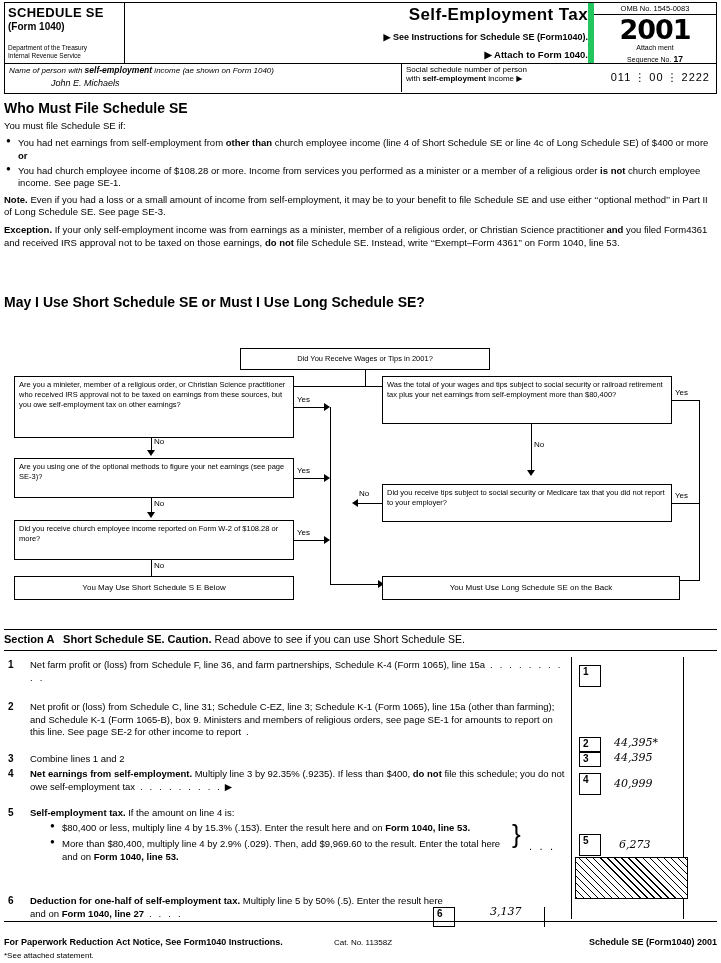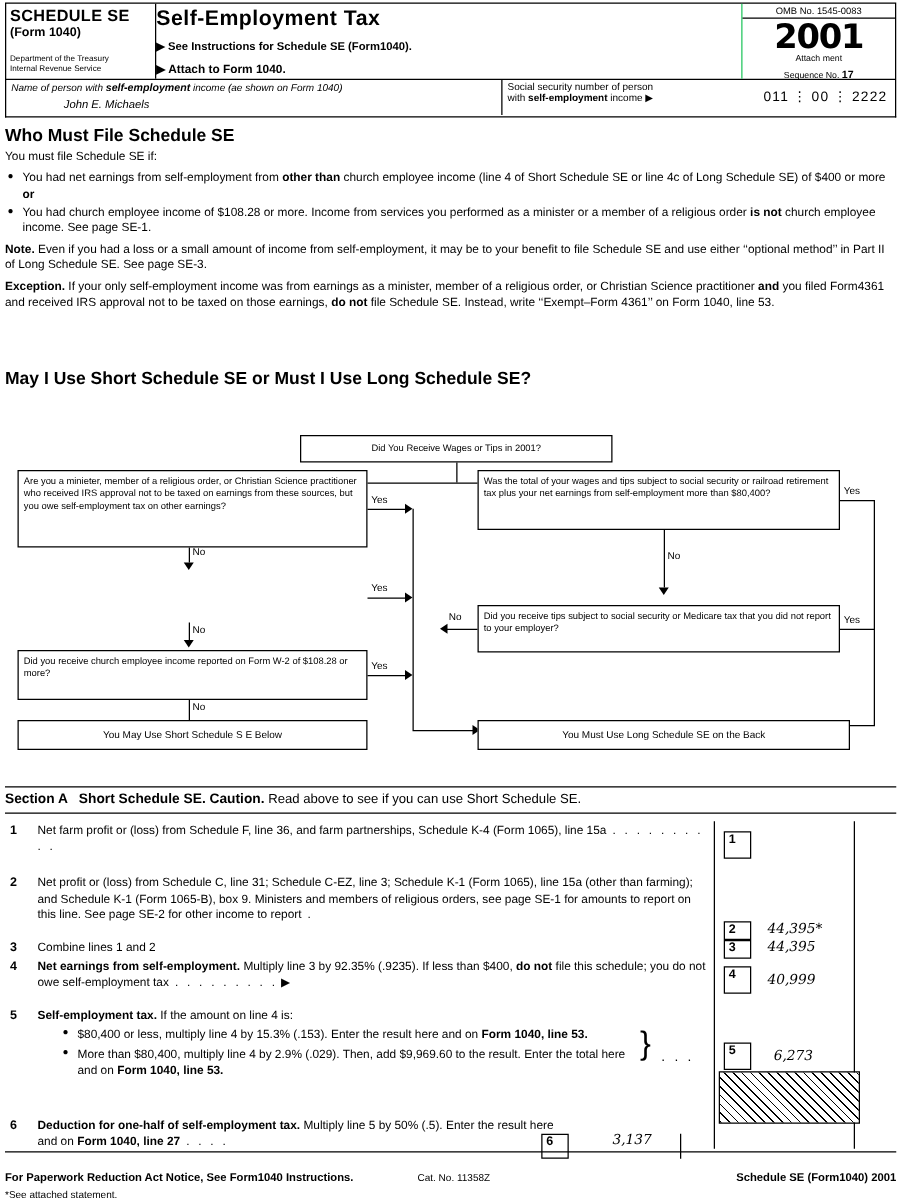--- a/index.html
+++ b/index.html
@@ -30,23 +30,23 @@
     position: absolute; left: 0; top: 0; width: 120px; height: 60px;
     border-right: 1px solid #000;
     box-sizing: border-box;
     padding: 2px 3px;
   }
   .sched-title { font-size: 13px; font-weight: bold; letter-spacing: .3px; }
   .sched-form { font-size: 10px; font-weight: bold; margin-top: 1px; }
   .dept { font-size: 6.5px; margin-top: 12px; line-height: 1.25; }
   .hdr-mid {
     position: absolute; left: 120px; top: 0; width: 469px; height: 60px;
-    border-right: 1px solid #22c55e;
-    box-sizing: border-box;
-    text-align: left;
+    border-right: 6px solid #22c55e;
+    box-sizing: border-box;
+    text-align: right;
   }
   .se-title { font-size: 17px; font-weight: bold; margin-top: 2px; letter-spacing: .4px; }
   .se-sub1 { font-size: 9px; font-weight: bold; margin-top: 7px; }
   .se-sub2 { font-size: 9.5px; font-weight: bold; margin-top: 7px; }
   .hdr-right {
     position: absolute; left: 589px; top: 0; width: 122px; height: 60px;
     box-sizing: border-box;
     text-align: center;
   }
   .omb { font-size: 7.5px; border-bottom: 1px solid #000; padding: 1px 0 1px 0; }
@@ -200,21 +200,21 @@
 
   <div class="namerow">
     <div class="name-cell">
       <div class="tiny">
         <span>Name of person with </span><b>self-employment</b><span> income (ae shown on Form 1040)</span>
       </div>
       <div class="name-val">John E.  Michaels</div>
     </div>
     <div class="ssn-cell">
       <div class="ssn-lbl">
-        <div>Social security number of person</div>
+        <div>Social schedule number of person</div>
         <div>
           <span>with </span><b>self-employment</b><span> income ▶</span>
         </div>
       </div>
       <div class="ssn-val">
         <span>011</span><span class="sep">⋮</span><span>00</span><span class="sep">⋮</span><span>2222</span>
       </div>
     </div>
   </div>
 
@@ -257,20 +257,21 @@
     <div class="box" style="left:10px; top:38px; width:0; height:0; border:none;"></div>
 
     <div class="box" style="left:10px; top:38px; width:0; height:0; border:none;"></div>
 
     <div class="box" style="left:10px; top:38px; width:0; height:0;border:none;"></div>
 
     <div class="box" style="left:10px; top:39px; width:280px; height:0; border:none;"></div>
 
     <div class="box" style="left:10px; top:38px; width:280px; height:62px;">Are you a minieter, member of a religious order, or Christian Science practitioner who received IRS approval not to be taxed on earnings from these sources, but you owe self-employment tax on other earnings?</div>
 
+    <div class="box" style="left:10px; top:120px; width:280px; height:40px;">Are you using one of the optional methods to figure your net earnings (see page SE-3)?</div>
 
     <div class="box" style="left:10px; top:182px; width:280px; height:40px;">Did you receive church employee income reported on Form W-2 of $108.28 or more?</div>
 
     <div class="ln vln" style="left:147px; top:100px; height:12px;"></div>
     <div class="arrow-d" style="left:143px; top:112px;"></div>
     <div class="lbl" style="left:150px; top:99px;">No</div>
 
     <div class="ln vln" style="left:147px; top:160px; height:14px;"></div>
     <div class="arrow-d" style="left:143px; top:174px;"></div>
     <div class="lbl" style="left:150px; top:161px;">No</div>

